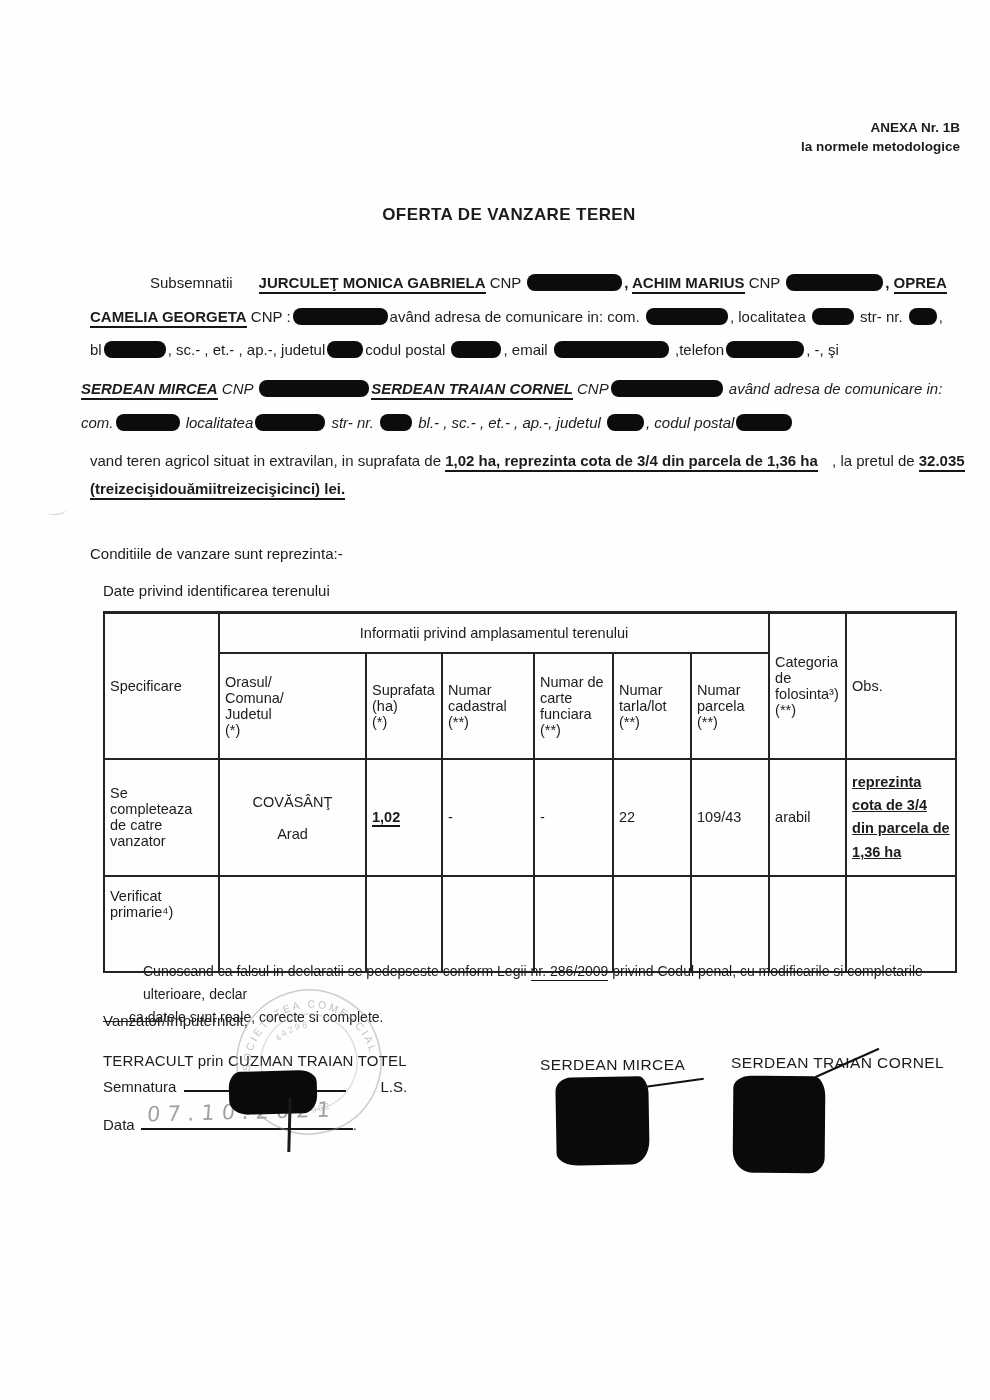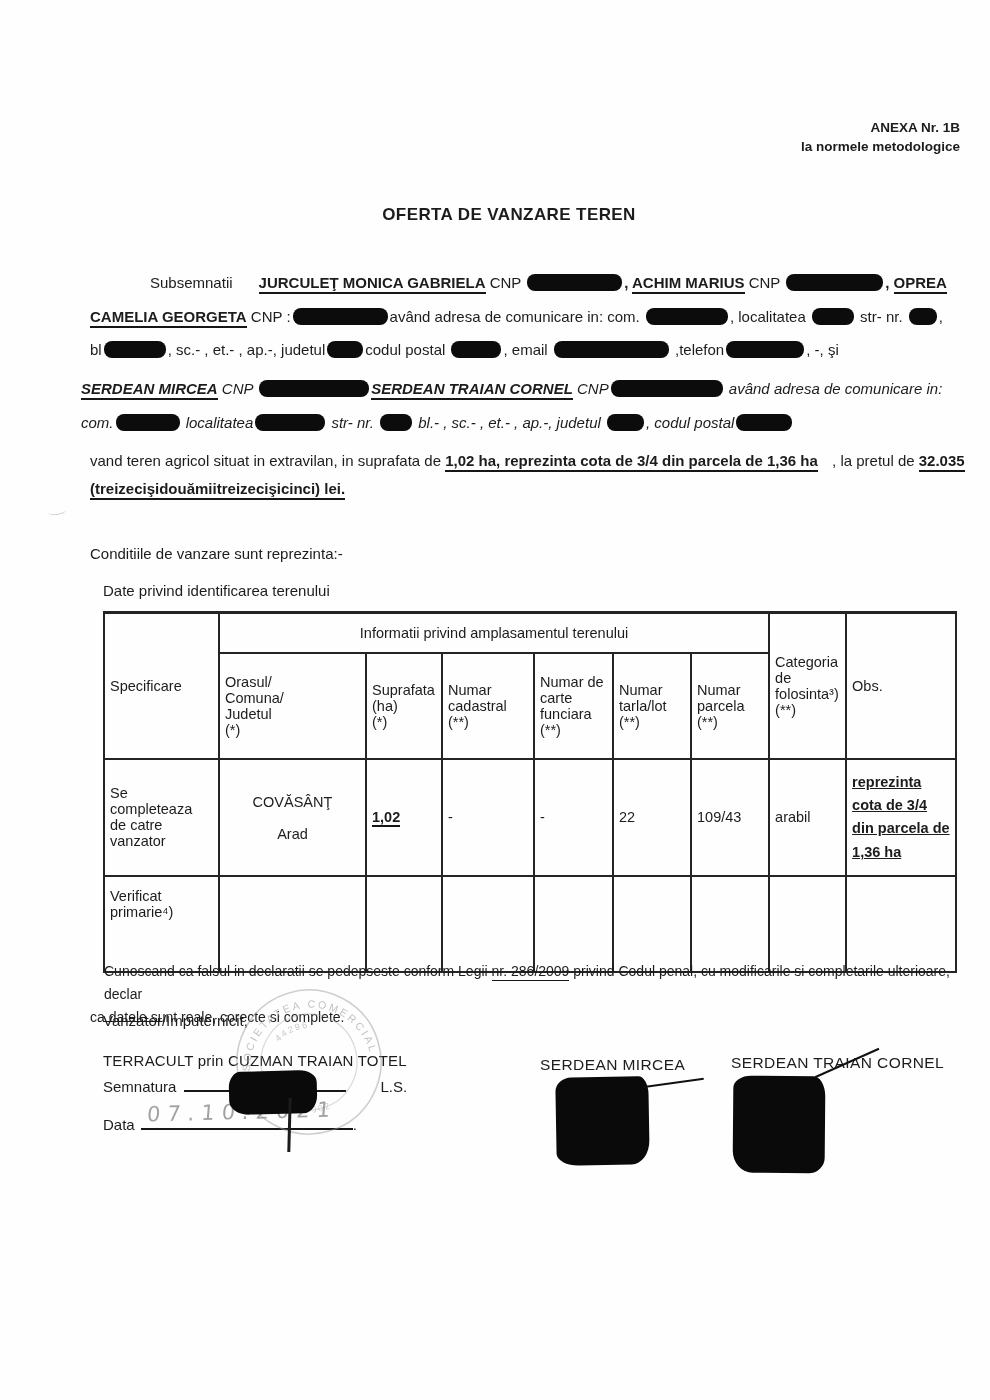--- a/index.html
+++ b/index.html
@@ -17,21 +17,21 @@
   
   .para{font-size:15px;}
   .tline{white-space:nowrap;}
   .p1{left:90px;top:266px;width:885px;}
   .p1 .tline{line-height:33.5px;}
   .p2{left:81px;top:372px;width:885px;font-style:italic;}
   .p2 .tline{line-height:34px;}
   .p3{left:90px;top:447px;width:895px;}
   .p3 .tline{line-height:28px;}
   .legal{left:90px;top:960px;width:890px;font-size:14px;}
-  .legal .tline{line-height:23px;white-space:normal;}
+  .legal .tline{line-height:23px;white-space:normal;margin-left:39px;}
   .seg.n{font-weight:normal;}
   .seg.b{font-weight:bold;}
   .seg.u{border-bottom:1.6px solid #161616;padding-bottom:1px;}
   .seg.bu{font-weight:bold;border-bottom:2px solid #161616;padding-bottom:1px;}
   .seg.st{text-decoration:line-through;}
   .redact{display:inline-block;height:17px;background:#0c0c0c;border-radius:8px;vertical-align:-3px;margin:0 2px;}
   .spacer{display:inline-block;}
   
   .conditions{left:90px;top:545px;font-size:15px;}
   .caption{left:103px;top:582px;font-size:15px;}

